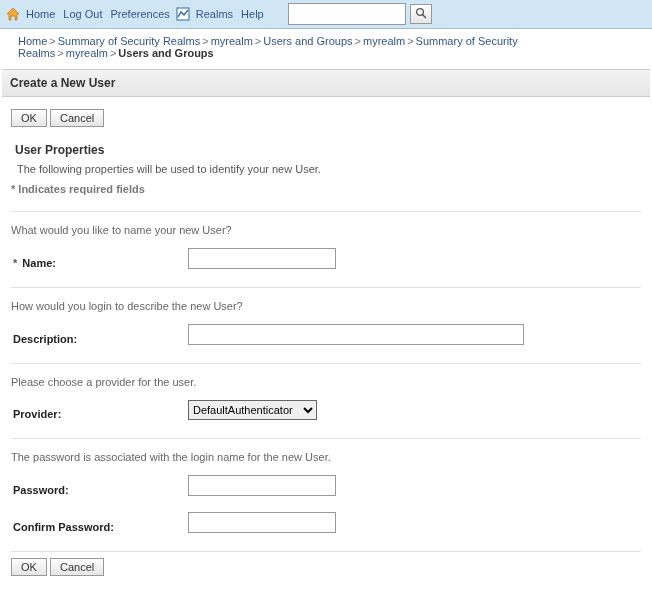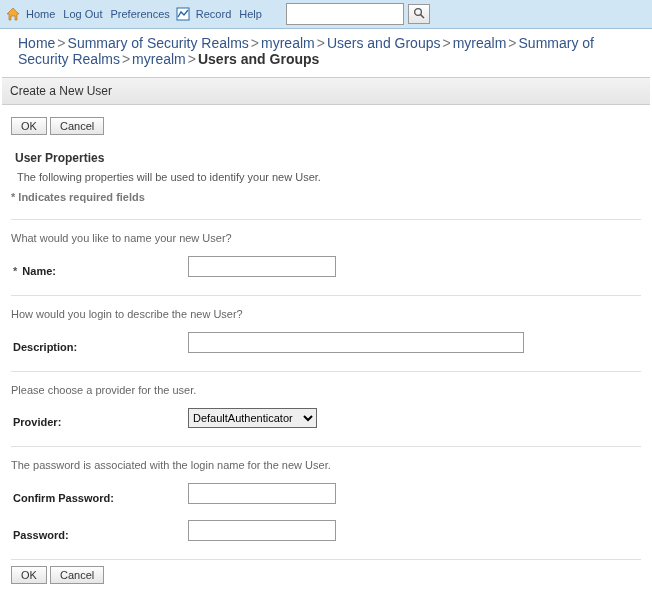--- a/index.html
+++ b/index.html
@@ -39,32 +39,32 @@
     background: linear-gradient(#fefefe,#e6e6e6);
     padding: 0;
     display: inline-flex;
     align-items: center;
     justify-content: center;
     cursor: pointer;
   }
   .breadcrumb {
     padding: 6px 10px 8px 18px;
     color: #555;
-    font-size: 14px;
+    font-size: 11px;
   }
   .breadcrumb a { color: #335588; text-decoration: none; }
   .breadcrumb .sep { color: #777; padding: 0 2px; }
   .breadcrumb .current { font-weight: bold; color: #333; }
   .titlebar {
     margin: 2px 2px 0 2px;
     padding: 6px 8px;
     background: linear-gradient(#f3f3f3,#e6e6e6);
     border-top: 1px solid #ccc;
     border-bottom: 1px solid #ccc;
-    font-weight: normal;
+    font-weight: bold;
     color: #333;
     font-size: 12px;
   }
   .body {
     padding: 8px 11px;
   }
   .btn {
     border: 1px solid #999;
     background: linear-gradient(#fefefe,#e6e6e6);
     padding: 2px 9px;
@@ -137,21 +137,21 @@
   </span>
   <a href="#">Home</a>
   <a href="#">Log Out</a>
   <a href="#">Preferences</a>
   <span class="ico-chart">
     <svg width="14" height="14" viewBox="0 0 14 14">
         <rect x="1" y="1" width="12" height="12" fill="#fff" stroke="#2b6aa8"></rect>
         <polyline points="2,10 5,5 8,8 12,3" fill="none" stroke="#2b6aa8" stroke-width="1.4"></polyline>
       </svg>
   </span>
-  <a href="#">Record</a>
+  <a href="#">Realms</a>
   <a href="#">Help</a>
   <span style="width:14px"></span>
   <input class="searchbox" type="text" placeholder="" style="">
   <button class="search-btn">
     <span>
       <svg width="12" height="12" viewBox="0 0 12 12">
           <circle cx="5" cy="5" r="3.4" fill="none" stroke="#555" stroke-width="1.3"></circle>
           <line x1="7.5" y1="7.5" x2="11" y2="11" stroke="#555" stroke-width="1.5"></line>
         </svg>
     </span>
@@ -197,25 +197,25 @@
     <label>Provider:</label>
     <select class="inp-sel">
       <option>DefaultAuthenticator</option>
     </select>
   </div>
 
   <hr class="div">
 
   <div class="prompt">The password is associated with the login name for the new User.</div>
   <div class="form-row">
+    <label>Password:</label>
+    <input type="password" class="inp-sm" style="">
+  </div>
+  <div class="form-row">
     <label>Confirm Password:</label>
-    <input type="password" class="inp-sm" style="">
-  </div>
-  <div class="form-row">
-    <label>Password:</label>
     <input type="password" class="inp-sm" style="">
   </div>
 
   <hr class="div">
 
   <div class="btnrow">
     <button class="btn">OK</button>
     <button class="btn">Cancel</button>
   </div>
 </div>

